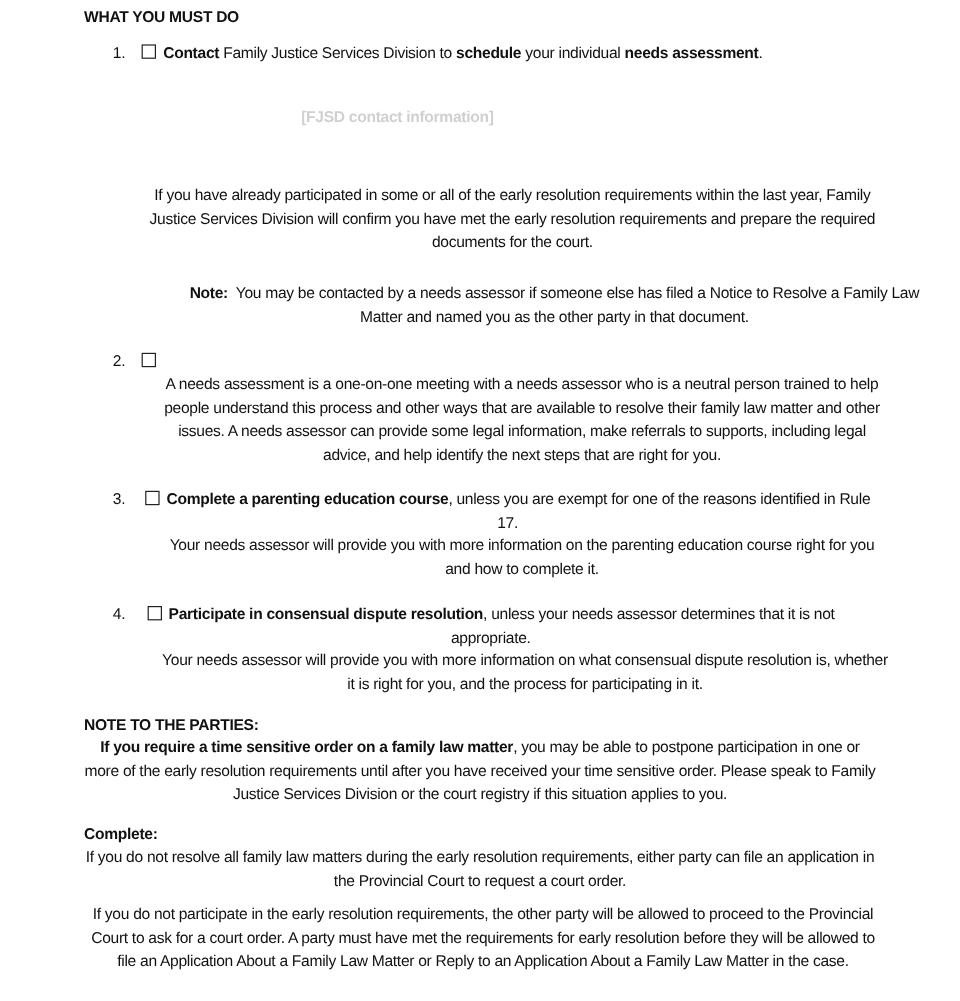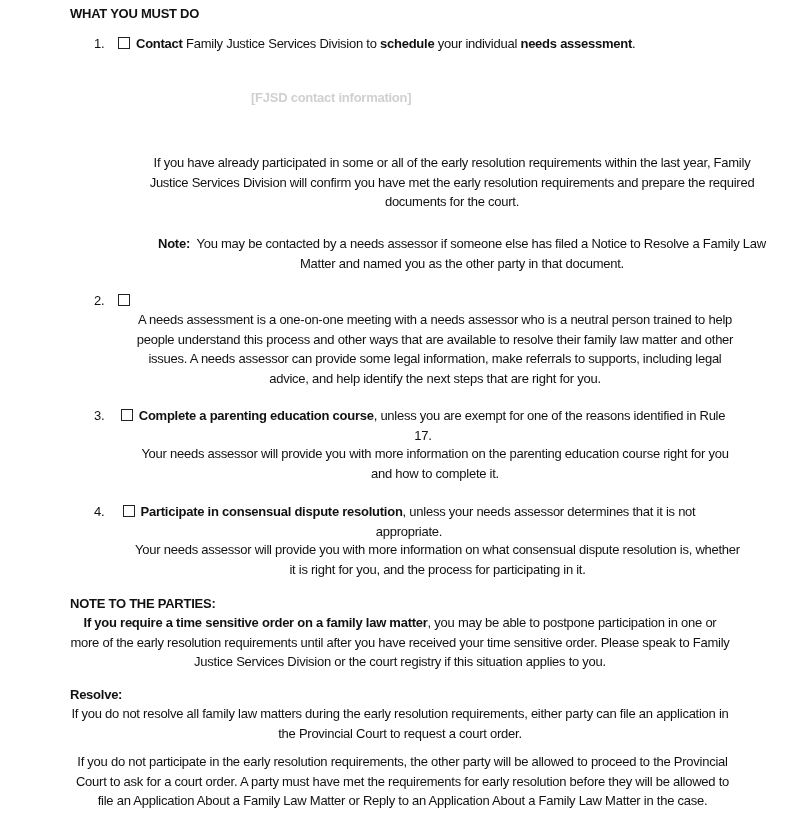--- a/index.html
+++ b/index.html
@@ -17,33 +17,33 @@
 </head>
 <body>
 
 <div class="abs line" style="left:70px;top:4px;font-weight:bold;">WHAT YOU MUST DO</div>
 
 <div class="abs line" style="left:94px;top:34px;">1.</div>
 <div class="abs line" style="left:118px;top:34px;white-space:nowrap;">
   <span class="box"></span><b>Contact</b><span> Family Justice Services Division to </span><b>schedule</b><span> your individual </span><b>needs assessment</b><span>.</span>
 </div>
 <div class="abs line placeholder" style="left:212px;top:88px;padding-left:39px;">[FJSD contact information]</div>
-<div class="abs line" style="left:117px;top:153px;width:620px;margin-left:25px;">If you have already participated in some or all of the early resolution requirements within the last year, Family Justice Services Division will confirm you have met the early resolution requirements and prepare the required documents for the court.</div>
+<div class="abs line" style="left:117px;top:153px;width:620px;">If you have already participated in some or all of the early resolution requirements within the last year, Family Justice Services Division will confirm you have met the early resolution requirements and prepare the required documents for the court.</div>
 <div class="abs line" style="left:117px;top:234px;width:620px;margin-left:35px;"><b>Note:</b><span style="white-space:pre-wrap;">  You may be contacted by a needs assessor if someone else has filed a Notice to Resolve a Family Law Matter and named you as the other party in that document.</span></div>
 
 <div class="abs line" style="left:94px;top:291px;">2.</div>
 <div class="abs line" style="left:118px;top:291px;"><span class="box"></span></div>
 <div class="abs line" style="left:135px;top:310px;width:600px;">A needs assessment is a one-on-one meeting with a needs assessor who is a neutral person trained to help people understand this process and other ways that are available to resolve their family law matter and other issues. A needs assessor can provide some legal information, make referrals to supports, including legal advice, and help identify the next steps that are right for you.</div>
 
 <div class="abs line" style="left:94px;top:406px;">3.</div>
 <div class="abs line" style="left:118px;top:406px;width:610px;padding-left:0;"><span class="box"></span><b>Complete a parenting education course</b><span>, unless you are exempt for one of the reasons identified in Rule 17.</span></div>
 <div class="abs line" style="left:135px;top:444px;width:600px;">Your needs assessor will provide you with more information on the parenting education course right for you and how to complete it.</div>
 
 <div class="abs line" style="left:94px;top:502px;">4.</div>
 <div class="abs line" style="left:104px;top:502px;width:610px;"><span class="box"></span><b>Participate in consensual dispute resolution</b><span>, unless your needs assessor determines that it is not appropriate.</span></div>
 <div class="abs line" style="left:135px;top:540px;width:605px;">Your needs assessor will provide you with more information on what consensual dispute resolution is, whether it is right for you, and the process for participating in it.</div>
 
 <div class="abs line" style="left:70px;top:594px;font-weight:bold;">NOTE TO THE PARTIES:</div>
 <div class="abs line" style="left:70px;top:613px;width:660px;"><b>If you require a time sensitive order on a family law matter</b><span>, you may be able to postpone participation in one or more of the early resolution requirements until after you have received your time sensitive order. Please speak to Family Justice Services Division or the court registry if this situation applies to you.</span></div>
 
-<div class="abs line" style="left:70px;top:685px;font-weight:bold;">Resolve:</div>
+<div class="abs line" style="left:70px;top:685px;font-weight:bold;">Complete:</div>
 <div class="abs line" style="left:70px;top:704px;width:660px;">If you do not resolve all family law matters during the early resolution requirements, either party can file an application in the Provincial Court to request a court order.</div>
 <div class="abs line" style="left:70px;top:752px;width:665px;">If you do not participate in the early resolution requirements, the other party will be allowed to proceed to the Provincial Court to ask for a court order. A party must have met the requirements for early resolution before they will be allowed to file an Application About a Family Law Matter or Reply to an Application About a Family Law Matter in the case.</div>
 
 </body></html>

